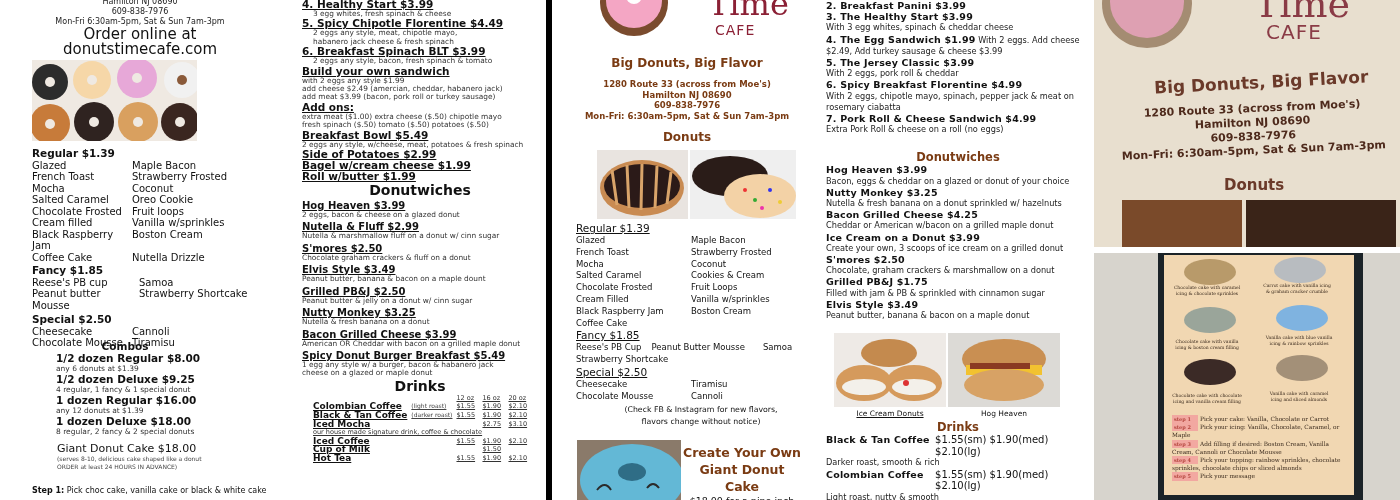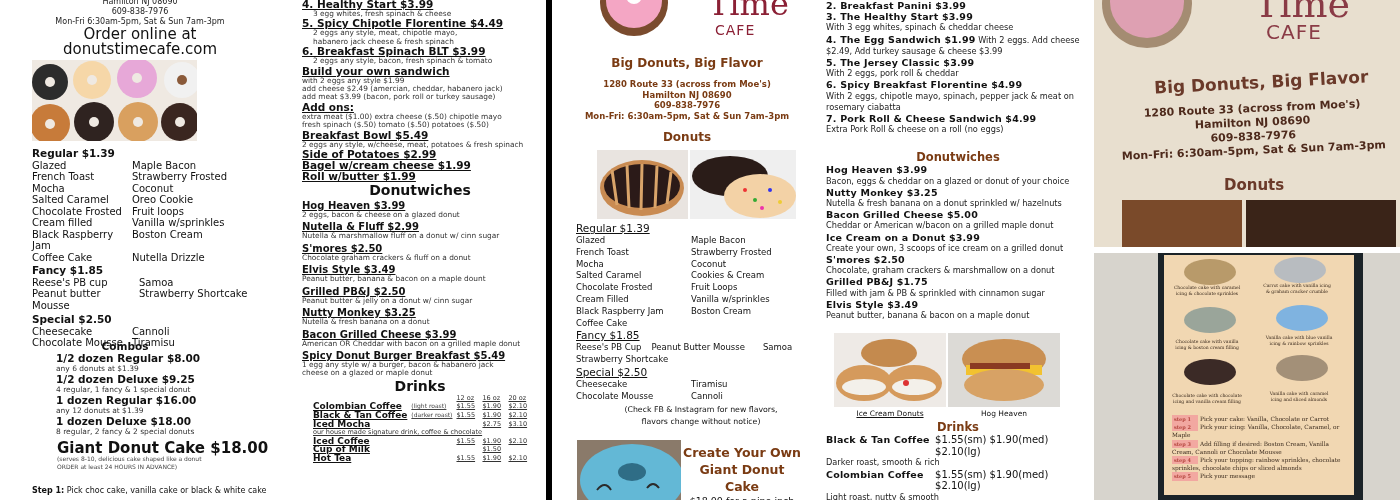--- a/index.html
+++ b/index.html
@@ -19,21 +19,21 @@
   #p1 .h { font-weight: bold; font-size: 10.5px; }
   #p1 .row { display: flex; }
   #p1 .row span:first-child { width: 100px; }
   #p1 .row.w2 span:first-child { width: 107px; }
   #p1 .combos { position: absolute; left: 0; top: 340px; width: 280px; }
   #p1 .combos .title { text-align: center; font-weight: bold; font-size: 10.5px; margin-left: -30px; }
   #p1 .combo { margin-left: 56px; }
   #p1 .combo .n { font-weight: bold; font-size: 10.5px; line-height: 12px; }
   #p1 .combo .d { font-size: 7.5px; line-height: 9px; color: #333; }
   #p1 .cake { margin-left: 57px; margin-top: 6px; }
-  #p1 .cake .n { font-weight: bold; font-size: 15px; line-height: 13px; }
+  #p1 .cake .n { font-weight: normal; font-size: 11px; line-height: 13px; }
   #p1 .cake .d { font-size: 6px; line-height: 8px; color: #444; }
   #p1 .step { position: absolute; left: 32px; top: 486px; font-size: 8px; white-space: nowrap; }
   #p1 .step b { font-weight: bold; }
 
   
   #p2 { left: 296px; width: 248px; background: #fff; }
   #p2 .item { margin-left: 6px; }
   #p2 .n { font-weight: bold; font-size: 10.5px; line-height: 11px; text-decoration: underline; }
   #p2 .d { font-size: 7.4px; line-height: 8.4px; color: #333; margin-left: 11px; }
   #p2 .d.flat { margin-left: 0; }
@@ -476,21 +476,21 @@
     <div class="sh" style="margin-top:15px;">Donutwiches</div>
     <div>
         <div class="n">Hog Heaven $3.99</div>
         <div class="d">Bacon, eggs &amp; cheddar on a glazed or donut of your choice</div>
       </div>
     <div>
         <div class="n">Nutty Monkey $3.25</div>
         <div class="d">Nutella &amp; fresh banana on a donut sprinkled w/ hazelnuts</div>
       </div>
     <div>
-        <div class="n">Bacon Grilled Cheese $5.00</div>
+        <div class="n">Bacon Grilled Cheese $4.25</div>
         <div class="d">Cheddar or American w/bacon on a grilled maple donut</div>
       </div>
     <div>
         <div class="n">Ice Cream on a Donut $3.99</div>
         <div class="d">Create your own, 3 scoops of ice cream on a grilled donut</div>
       </div>
     <div>
         <div class="n">S'mores $2.50</div>
         <div class="d">Chocolate, graham crackers &amp; marshmallow on a donut</div>
       </div>

